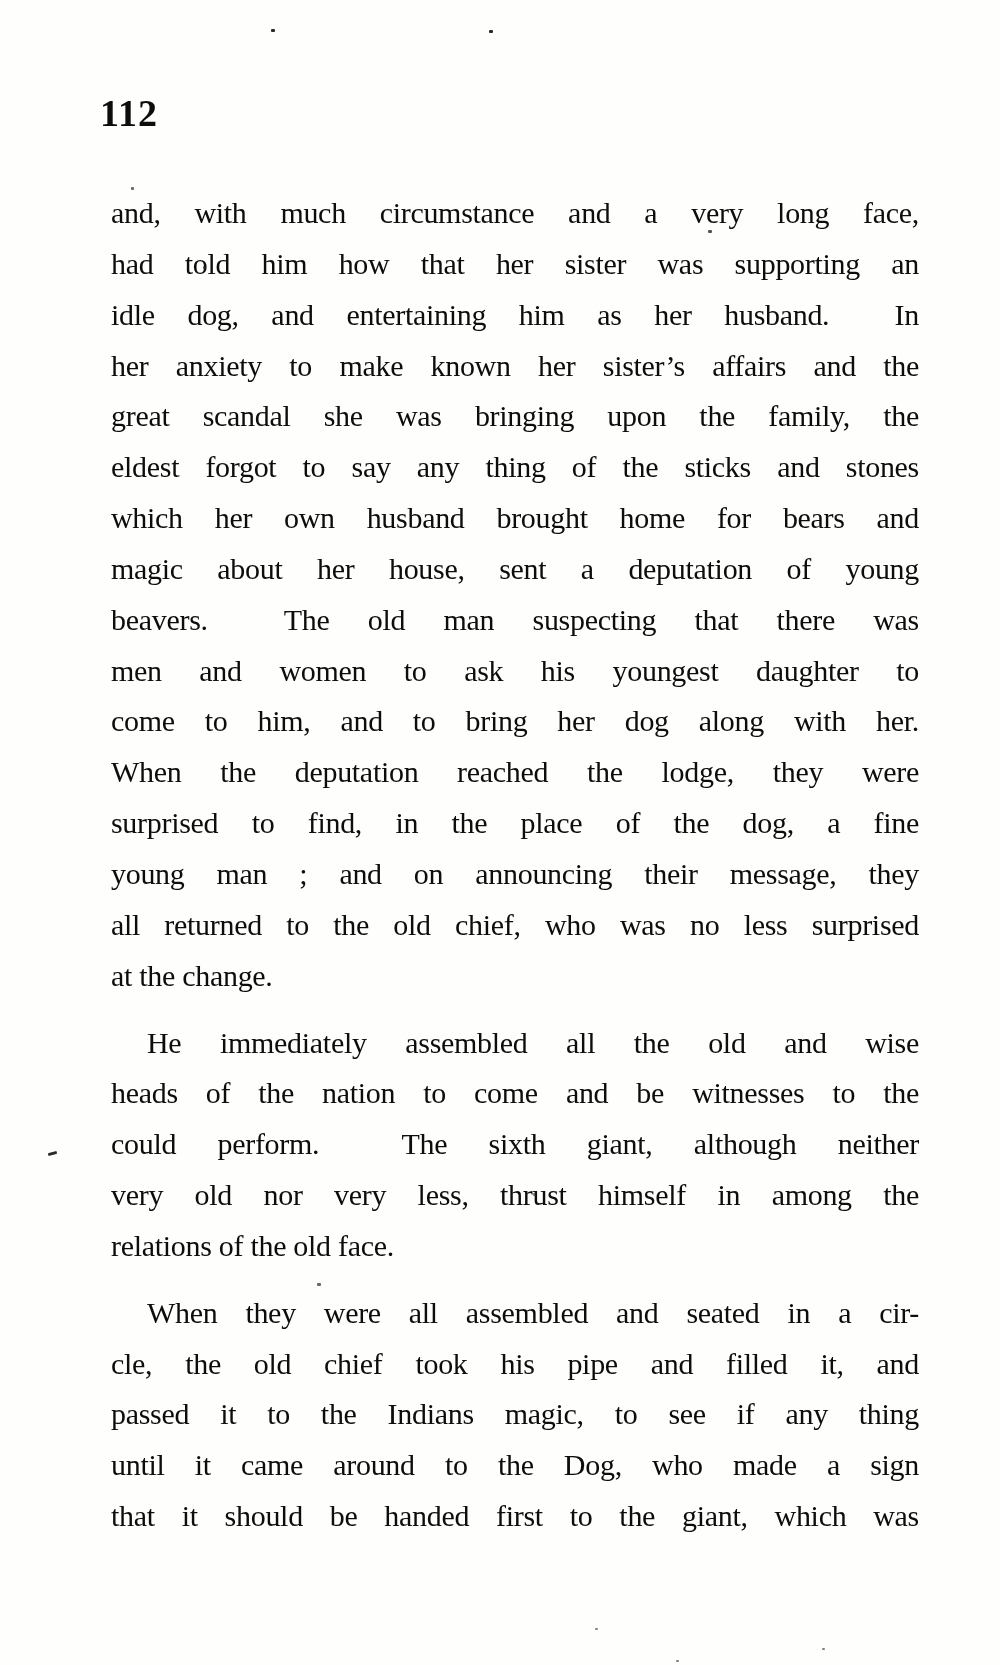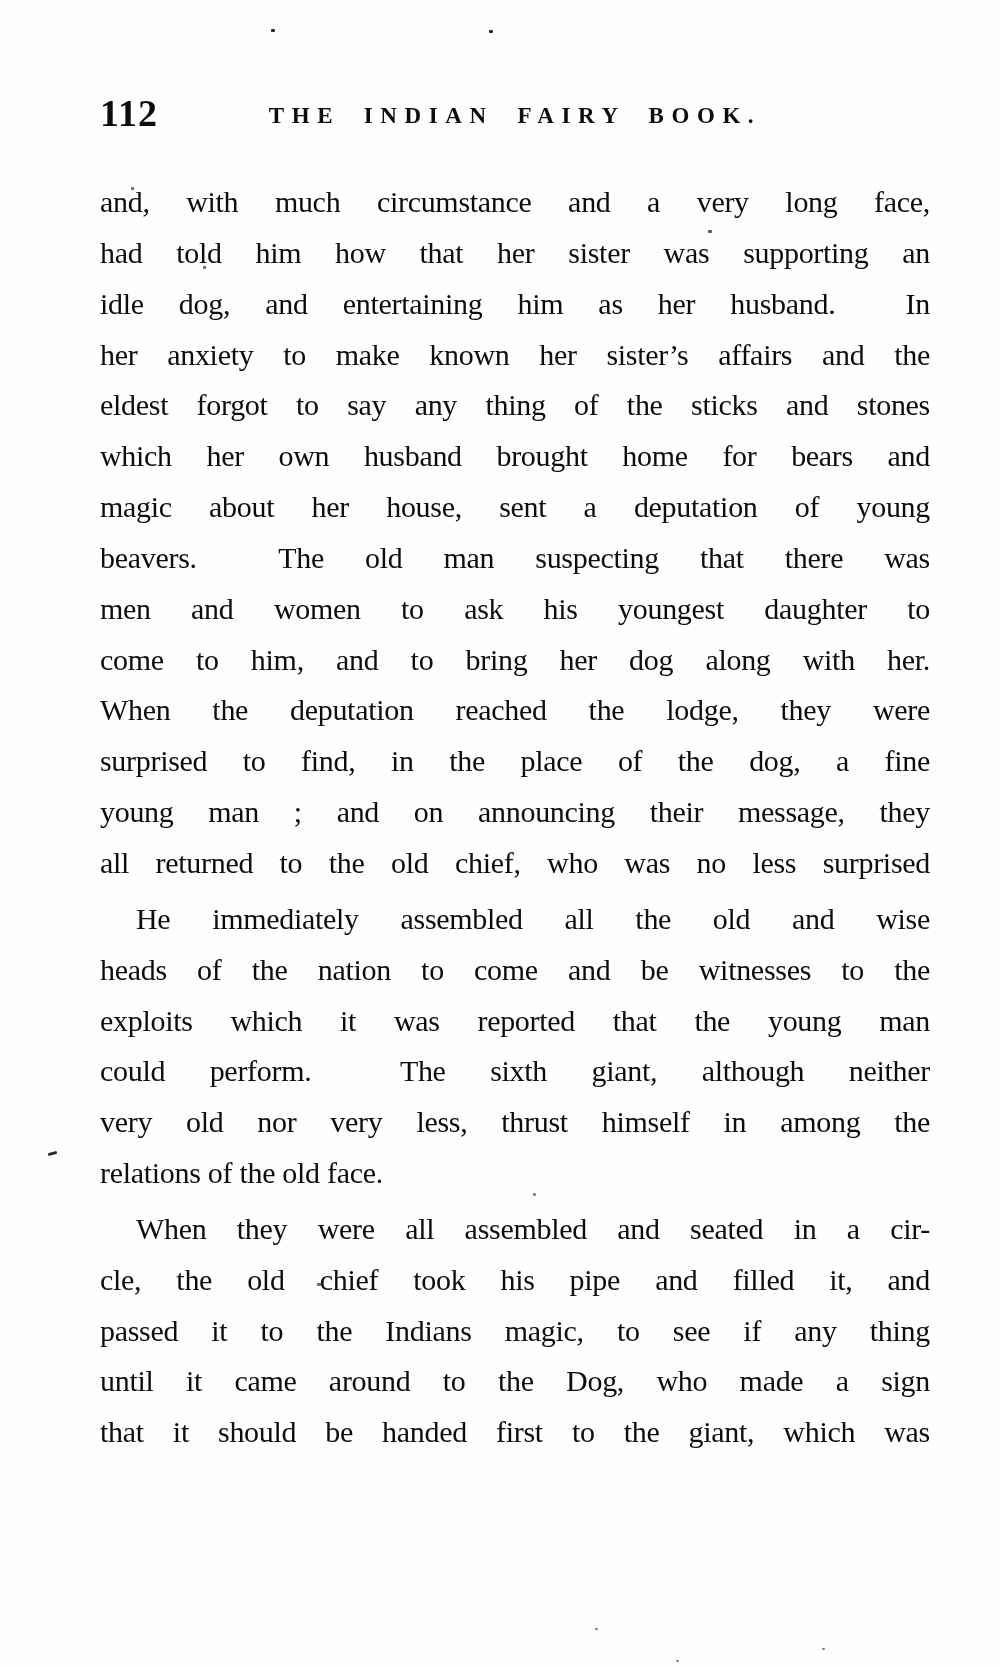--- a/index.html
+++ b/index.html
@@ -24,62 +24,62 @@
     font-size:23px;font-weight:700;line-height:1;
     letter-spacing:0.33em;word-spacing:0.45em;
     white-space:nowrap;
   }
   
   .body-text{
     position:absolute;left:95px;top:172px;width:840px;
     font-size:30px;line-height:50.85px;
     letter-spacing:-0.3px;
   }
-  .paragraph{margin:5px;}
+  .paragraph{margin:16px;}
   .line{
     text-align:justify;
     text-align-last:justify;
     white-space:normal;
   }
   .line.short{text-align-last:left;}
   .line.indent{padding-left:36px;}
   
   .speck{
     position:absolute;background:#2a2a2a;border-radius:1px;
   }
 </style>
 </head>
 <body>
 
 <div class="page">
 
   <div class="folio">112</div>
-  <div class="running-title">THE INDIAN FAIRY BOOK.</div>
 
   <div class="body-text" id="body-text">
       <div class="paragraph">
         <div class="line">and, with much circumstance and a very long face,</div>
         <div class="line">had told him how that her sister was supporting an</div>
         <div class="line">idle dog, and entertaining him as her husband.&nbsp; In</div>
         <div class="line">her anxiety to make known her sister’s affairs and the</div>
+        <div class="line">great scandal she was bringing upon the family, the</div>
         <div class="line">eldest forgot to say any thing of the sticks and stones</div>
         <div class="line">which her own husband brought home for bears and</div>
         <div class="line">magic about her house, sent a deputation of young</div>
         <div class="line">beavers.&nbsp; The old man suspecting that there was</div>
         <div class="line">men and women to ask his youngest daughter to</div>
         <div class="line">come to him, and to bring her dog along with her.</div>
         <div class="line">When the deputation reached the lodge, they were</div>
         <div class="line">surprised to find, in the place of the dog, a fine</div>
         <div class="line">young man ; and on announcing their message, they</div>
         <div class="line">all returned to the old chief, who was no less surprised</div>
+        <div class="line short">at the change.</div>
       </div>
       <div class="paragraph">
         <div class="line indent">He immediately assembled all the old and wise</div>
         <div class="line">heads of the nation to come and be witnesses to the</div>
-        <div class="line">exploits which it was reported that the young man</div>
         <div class="line">could perform.&nbsp; The sixth giant, although neither</div>
         <div class="line">very old nor very less, thrust himself in among the</div>
         <div class="line short">relations of the old face.</div>
       </div>
       <div class="paragraph">
         <div class="line indent">When they were all assembled and seated in a cir-</div>
         <div class="line">cle, the old chief took his pipe and filled it, and</div>
         <div class="line">passed it to the Indians magic, to see if any thing</div>
         <div class="line">until it came around to the Dog, who made a sign</div>
         <div class="line">that it should be handed first to the giant, which was</div>

